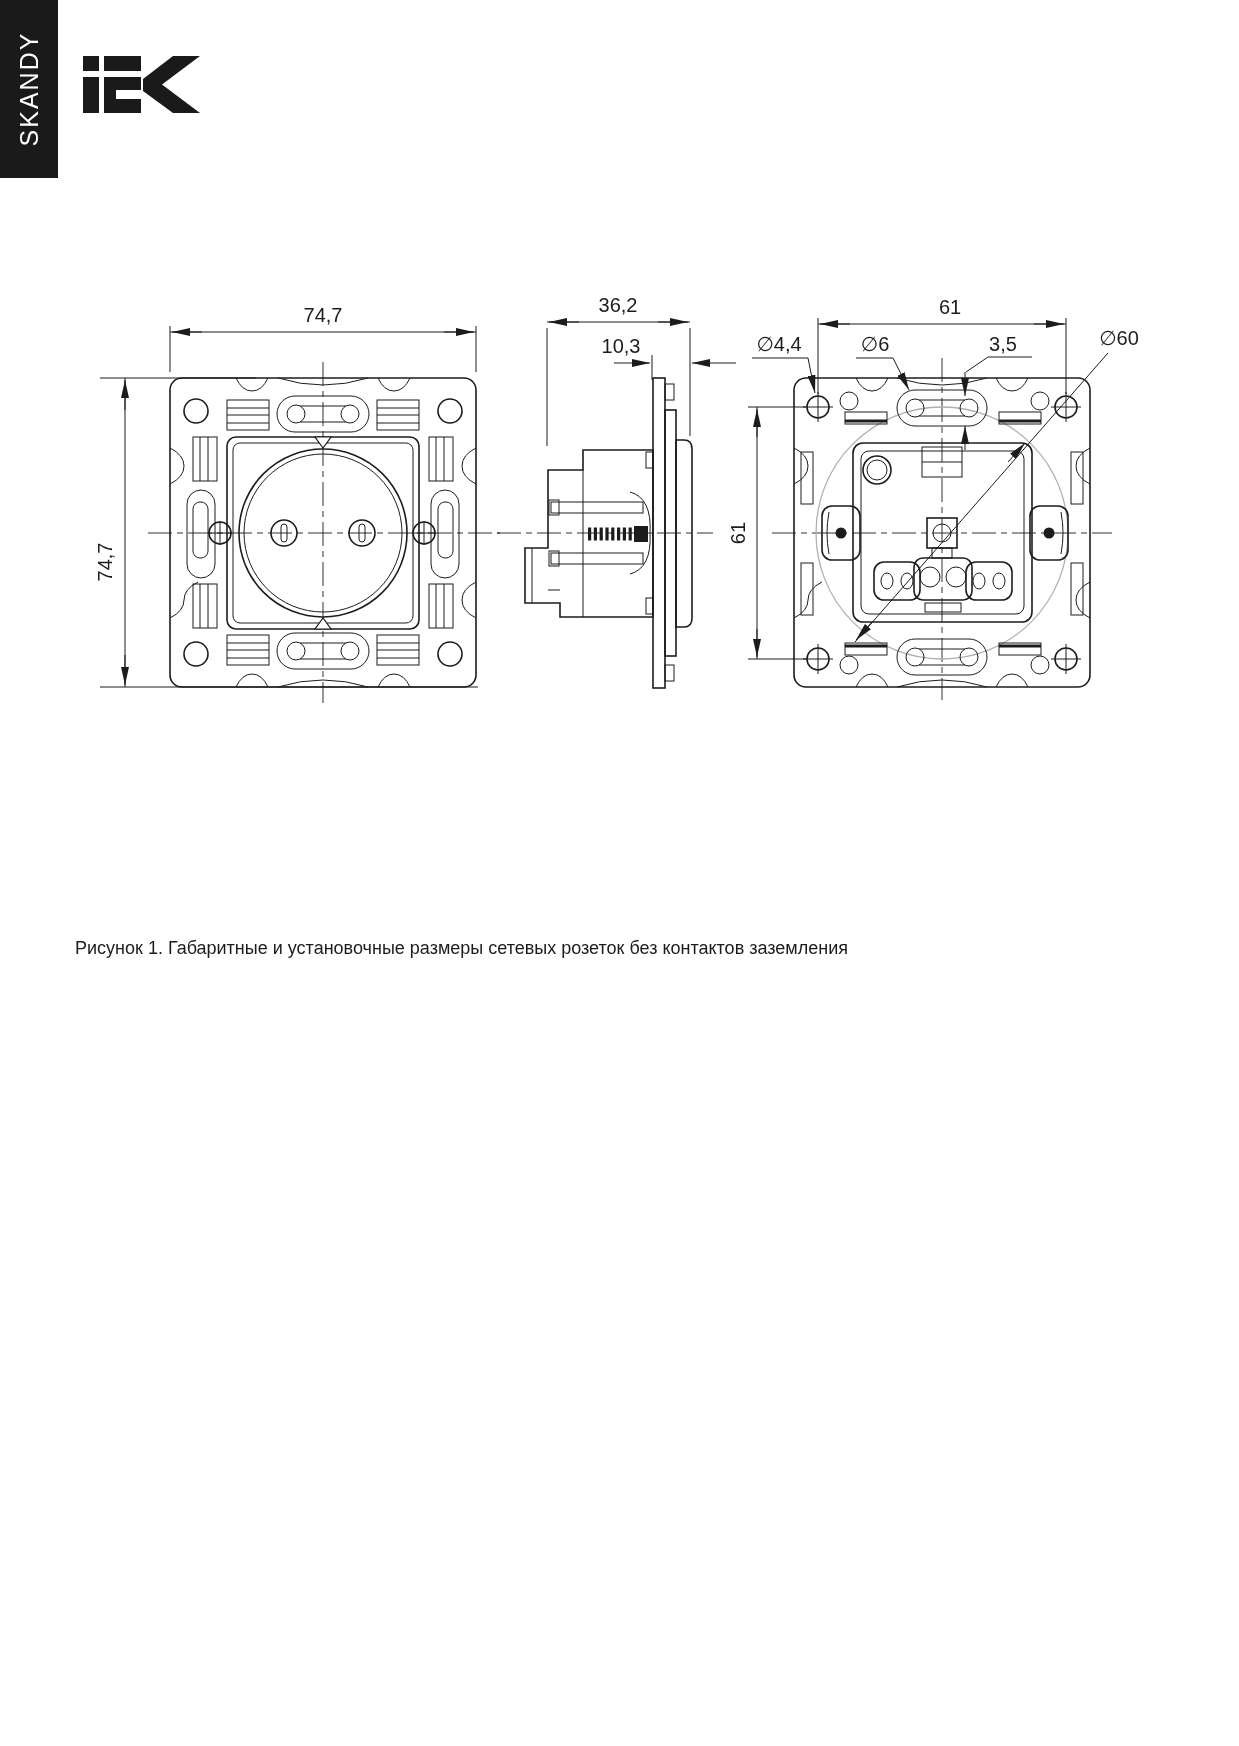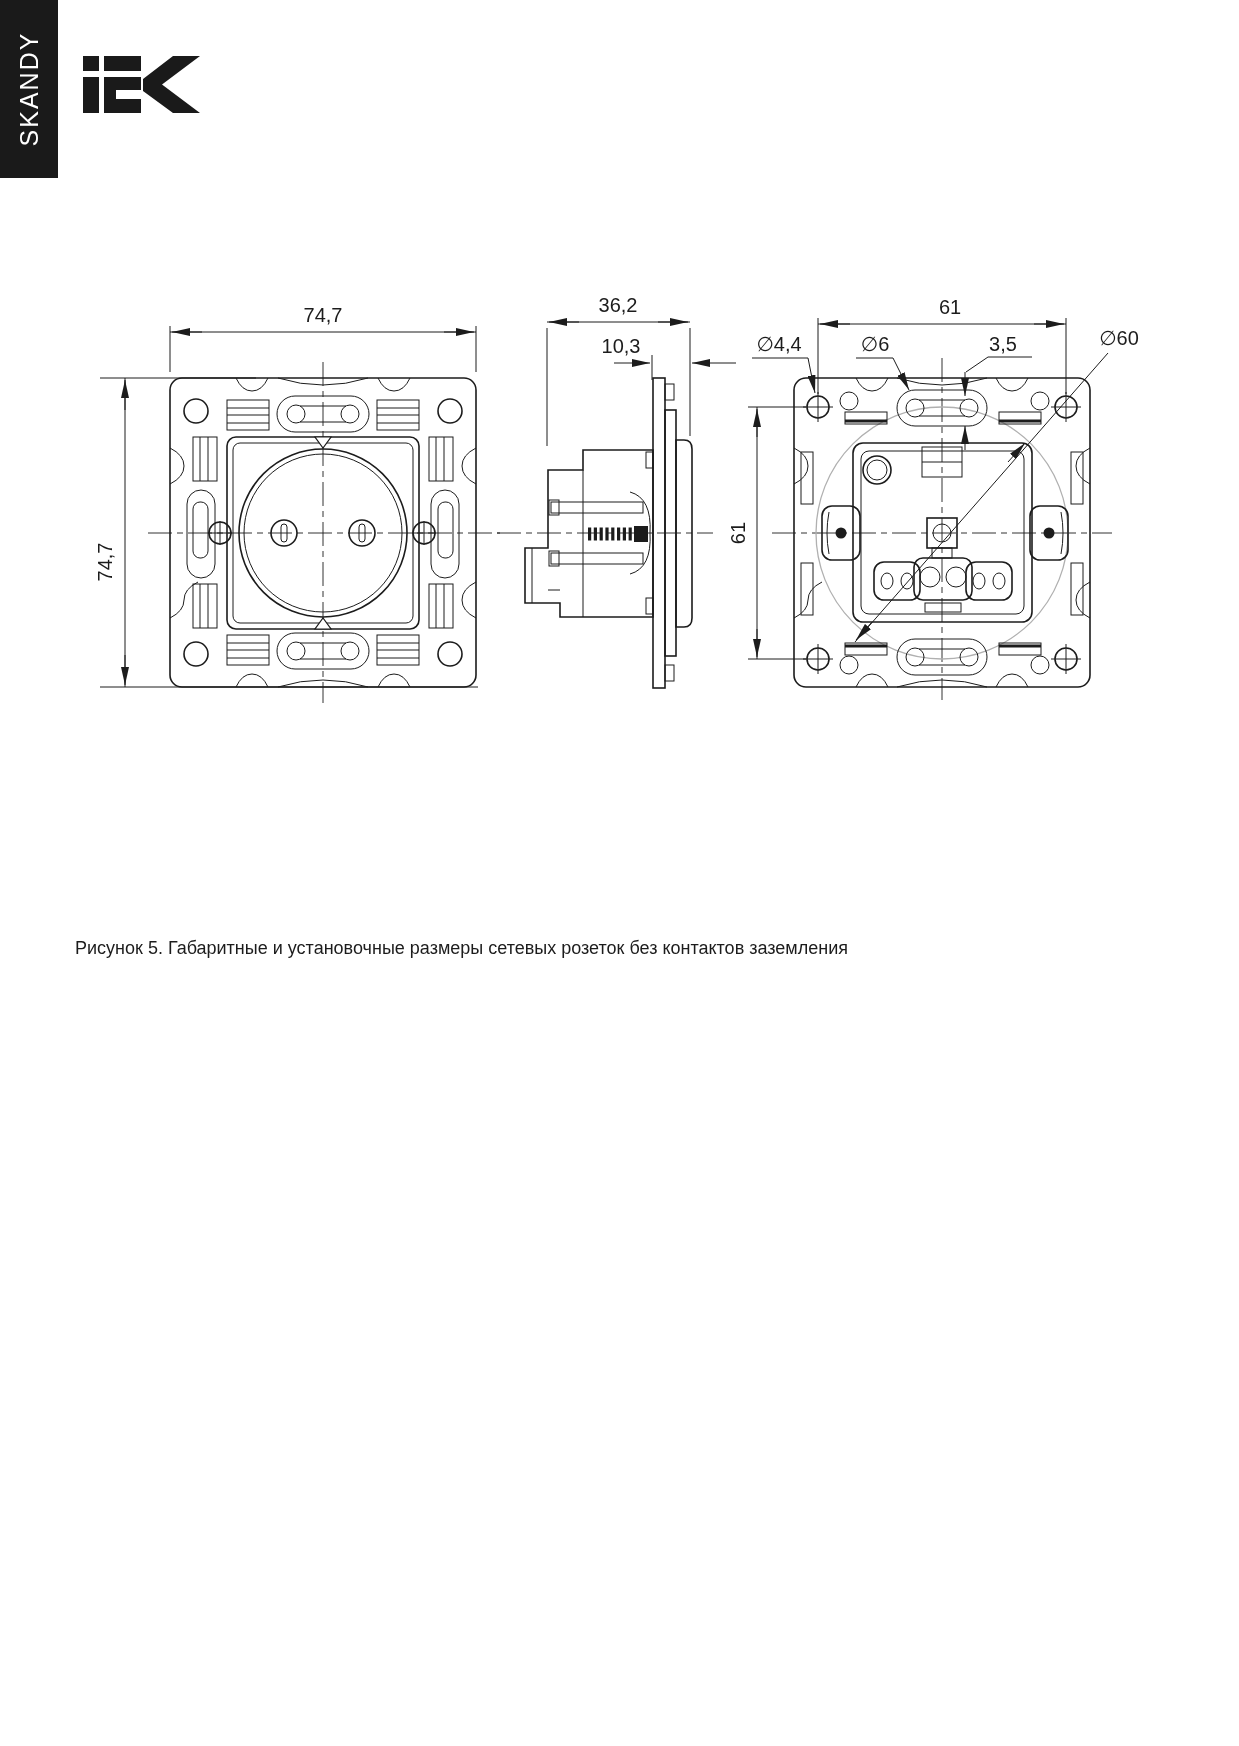--- a/index.html
+++ b/index.html
@@ -379,14 +379,14 @@
 
       <g>
         <line class="d" x1="1108" y1="353" x2="855" y2="642"></line>
         <line class="d" x1="1008" y1="462" x2="1025" y2="443" marker-end="url(#ah)"></line>
         <line class="d" x1="872" y1="622" x2="856" y2="640" marker-end="url(#ah)"></line>
         <text x="1119" y="345" font-size="20" text-anchor="middle">∅60</text>
       </g>
     </g>
   </svg>
 
-  <p class="caption">Рисунок 5. Габаритные и установочные размеры сетевых розеток без контактов заземления</p>
+  <p class="caption">Рисунок 1. Габаритные и установочные размеры сетевых розеток без контактов заземления</p>
 </div>
 
 </body></html>

